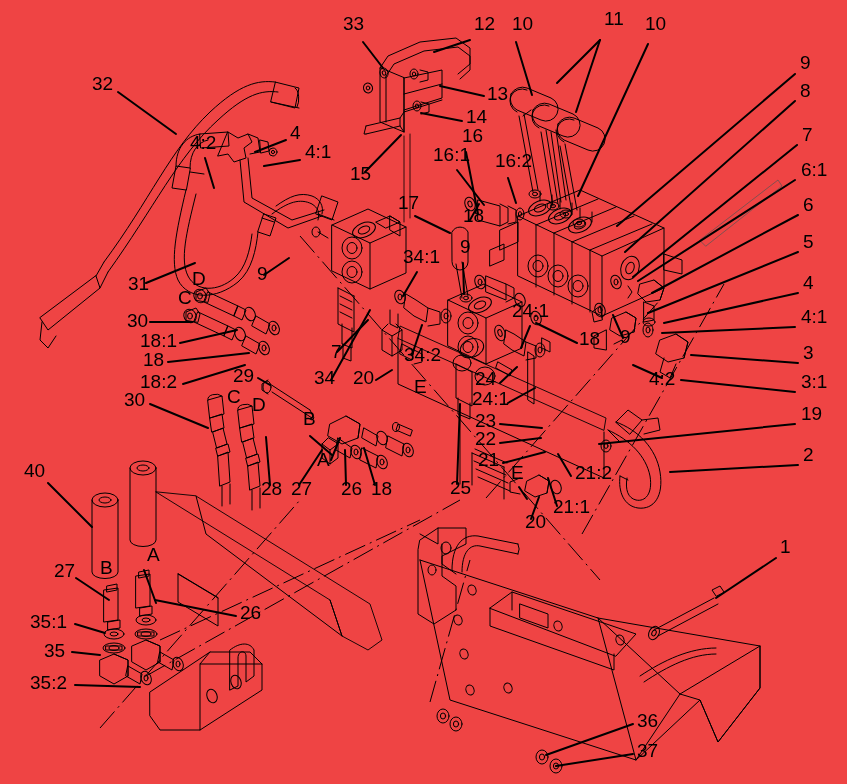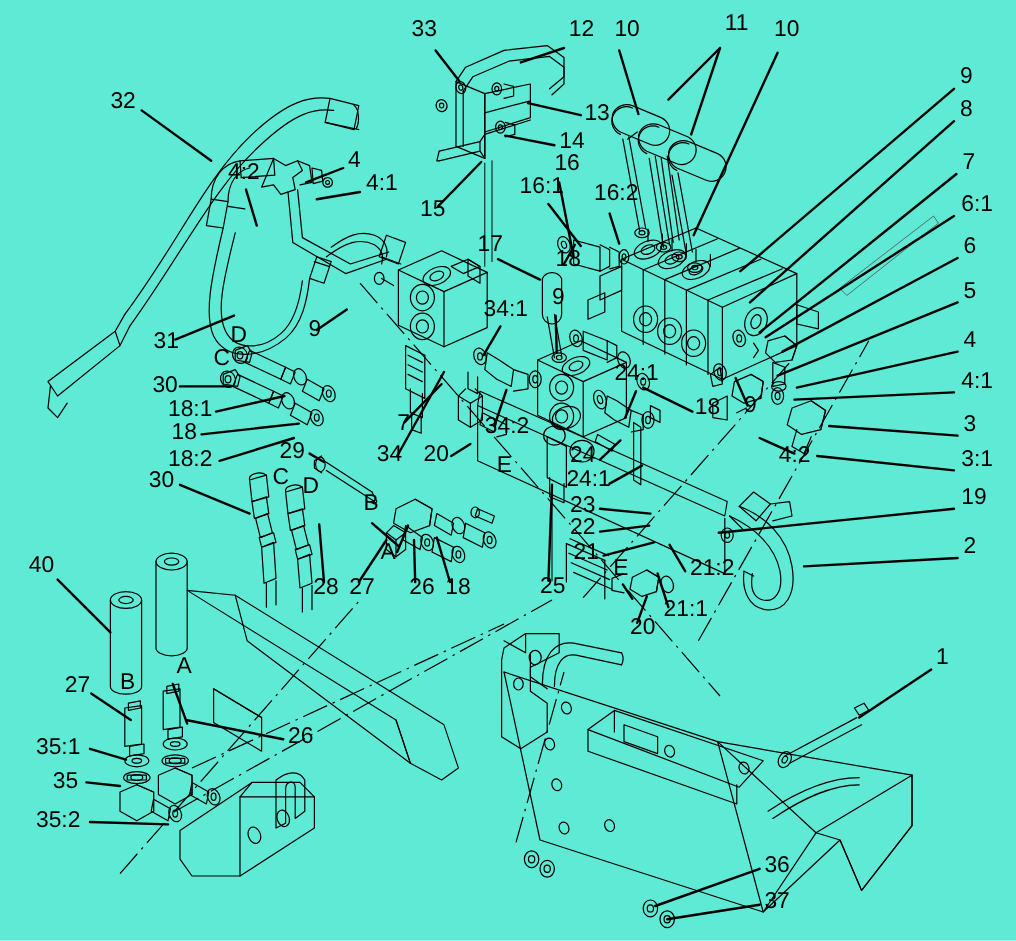--- a/index.html
+++ b/index.html
@@ -1,18 +1,18 @@
 <!DOCTYPE html>
 <html><head>
 <meta charset="utf-8">
 <style>
   html,body{margin:0;padding:0;background:#fff;}
   body{width:847px;height:784px;overflow:hidden;
        font-family:"Liberation Sans", sans-serif;}
-  #sheet{position:relative;width:847px;height:784px;background:#5eead4;text-align:center;}
+  #sheet{position:relative;width:847px;height:784px;background:#ef4444;text-align:center;}
   svg{display:block;}
   .lead{stroke:#000;stroke-width:2;fill:none;stroke-linecap:round;}
   .phantom{stroke:#000;stroke-width:1;fill:none;
            stroke-dasharray:22 5 2 5;}
   .lbl{font-family:"Liberation Sans", sans-serif;font-size:19px;
        fill:#000;font-weight:400;}
   text{white-space:pre;}
 </style>
 </head>
 <body>

